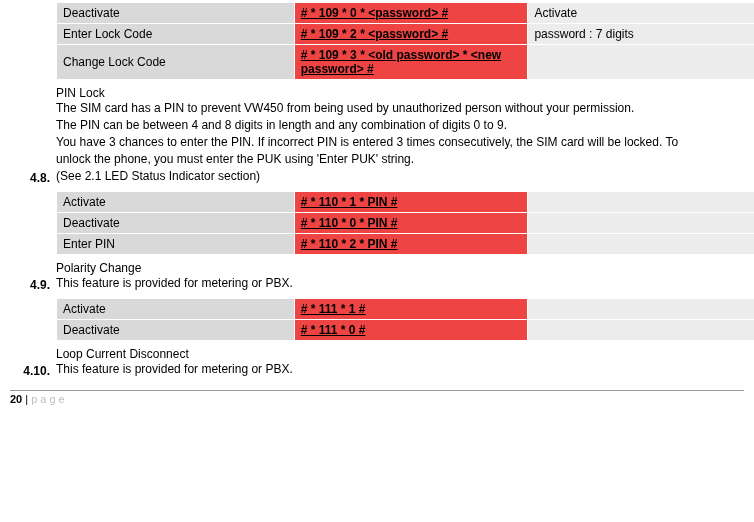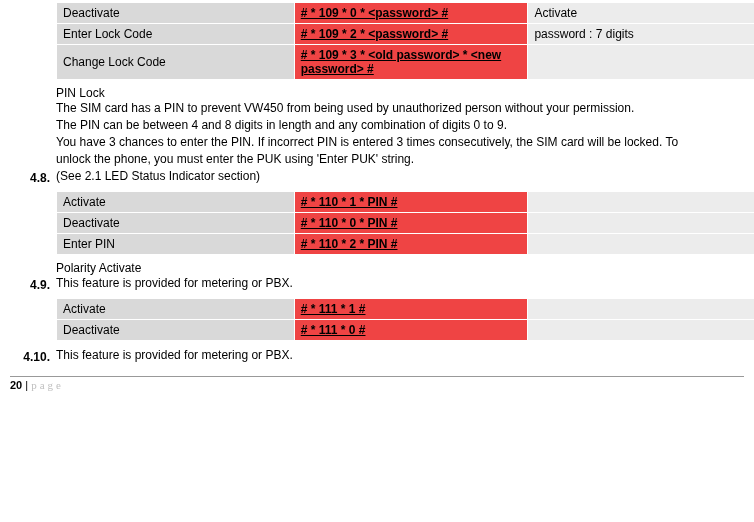--- a/index.html
+++ b/index.html
@@ -59,21 +59,20 @@
     border-top: 1px solid #999;
     margin: 12px 10px 2px 10px;
   }
   .footer {
     padding: 0 10px 6px 10px;
     font-size: 11px;
   }
   .footer .pg {
     color: #bfbfbf;
     letter-spacing: 3px;
-    font-family: Liberation Serif, serif;
   }
   .footer b { color: #000; letter-spacing: 0; }
 </style>
 </head>
 <body>
 
 <div class="page">
 
   <table class="gridtbl">
     <tbody>
@@ -121,21 +120,21 @@
       <td class="c1">Enter PIN</td>
       <td class="c2"># * 110 * 2 * PIN #</td>
       <td class="c3"></td>
     </tr>
   </tbody>
     </table>
 
   <div class="section">
     <div class="sec-num">4.9.</div>
     <div class="sec-body">
-      <div class="sec-title">Polarity Activate</div>
+      <div class="sec-title">Polarity Change</div>
       <div class="sec-text">This feature is provided for metering or PBX.</div>
     </div>
   </div>
   <table class="gridtbl">
     <tbody>
         <tr>
       <td class="c1">Activate</td>
       <td class="c2"># * 111 * 1 #</td>
       <td class="c3"></td>
     </tr>
@@ -143,20 +142,21 @@
       <td class="c1">Deactivate</td>
       <td class="c2"># * 111 * 0 #</td>
       <td class="c3"></td>
     </tr>
   </tbody>
     </table>
 
   <div class="section">
     <div class="sec-num">4.10.</div>
     <div class="sec-body">
+      <div class="sec-title">Loop Current Disconnect</div>
       <div class="sec-text">This feature is provided for metering or PBX.</div>
     </div>
   </div>
 
 </div>
 
 <hr class="footer-rule">
 <div class="footer">
   <b>20</b><span> | </span><span class="pg">page</span>
 </div>

